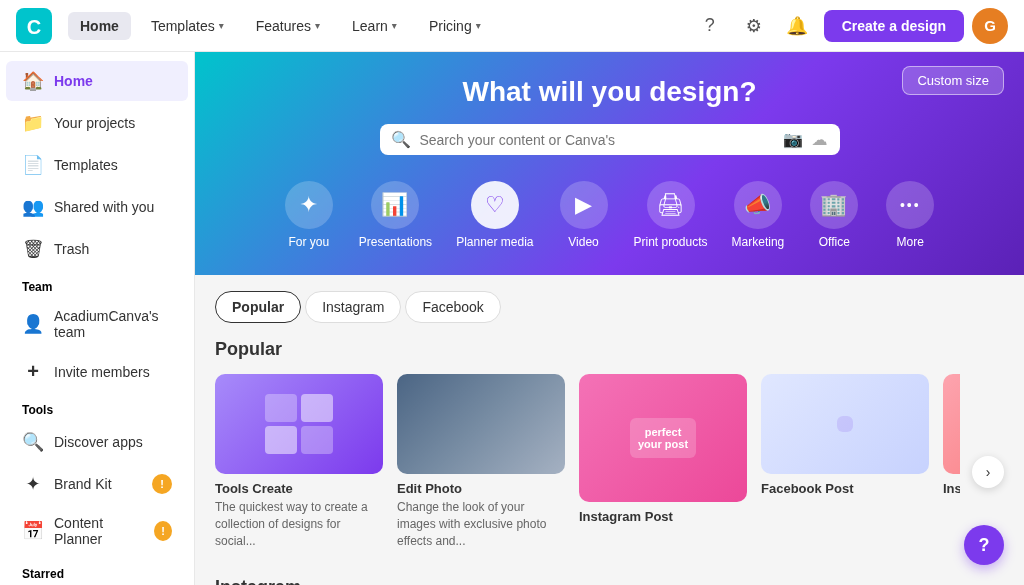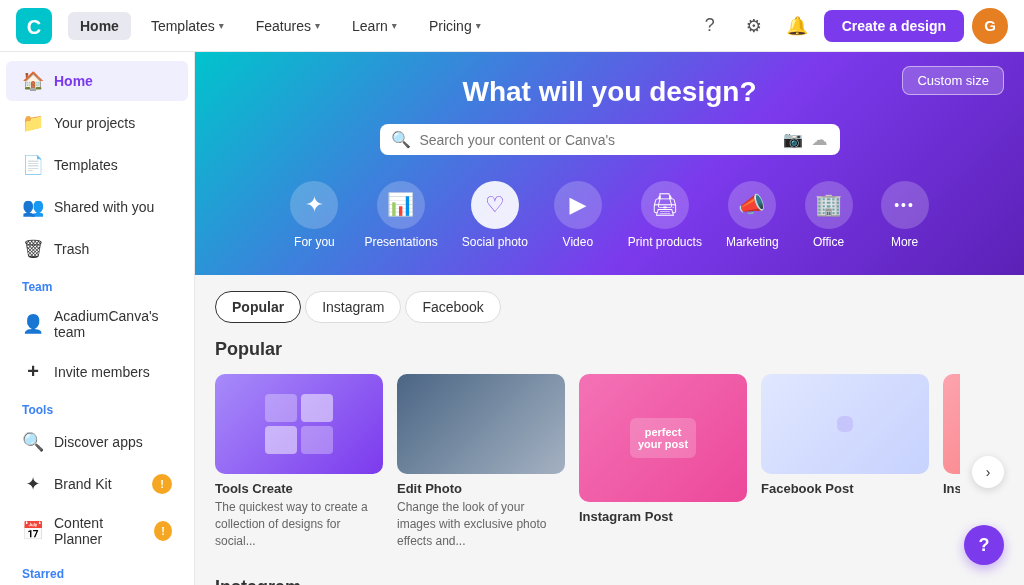--- a/index.html
+++ b/index.html
@@ -21,21 +21,21 @@
     .avatar { width: 36px; height: 36px; border-radius: 50%; background: #e67e22; color: #fff; display: flex; align-items: center; justify-content: center; font-weight: 700; font-size: 15px; cursor: pointer; }
 
     
     .body { display: flex; flex: 1; overflow: hidden; }
 
     
     .sidebar { width: 195px; background: #fff; border-right: 1px solid #e8e8e8; display: flex; flex-direction: column; overflow-y: auto; flex-shrink: 0; padding: 8px 0; }
     .sidebar-item { display: flex; align-items: center; gap: 10px; padding: 9px 16px; cursor: pointer; border-radius: 6px; margin: 1px 6px; font-size: 14px; color: #333; }
     .sidebar-item.active { background: #f0effe; color: #7c3aed; font-weight: 600; }
     .sidebar-icon { font-size: 18px; width: 22px; text-align: center; flex-shrink: 0; }
-    .sidebar-section { font-size: 12px; font-weight: 700; color: #3b82f6; padding: 10px 22px 4px; text-transform: none; }
+    .sidebar-section { font-size: 12px; font-weight: 700; color: #000000; padding: 10px 22px 4px; text-transform: none; }
     .sidebar-badge { margin-left: auto; background: #f5a623; color: #fff; border-radius: 50%; width: 20px; height: 20px; display: flex; align-items: center; justify-content: center; font-size: 11px; font-weight: 700; }
 
     
     .main { flex: 1; overflow-y: auto; background: #f5f5f5; }
 
     
     .hero { background: linear-gradient(135deg, #00c4cc 0%, #7c3aed 60%, #5b21b6 100%); padding: 24px 32px 20px; position: relative; }
     .hero-title { color: #fff; font-size: 28px; font-weight: 700; text-align: center; margin-bottom: 16px; }
     .hero-search { display: flex; align-items: center; background: #fff; border-radius: 8px; padding: 6px 12px; max-width: 460px; margin: 0 auto 20px; gap: 8px; }
     .hero-search-icon { color: #aaa; font-size: 16px; }
@@ -192,21 +192,21 @@
           <div class="cat-item">
             <div class="cat-icon-circle">✦</div>
             <span class="cat-label">For you</span>
           </div>
           <div class="cat-item">
             <div class="cat-icon-circle">📊</div>
             <span class="cat-label">Presentations</span>
           </div>
           <div class="cat-item active">
             <div class="cat-icon-circle">♡</div>
-            <span class="cat-label">Social photo</span>
+            <span class="cat-label">Planner media</span>
           </div>
           <div class="cat-item">
             <div class="cat-icon-circle">▶</div>
             <span class="cat-label">Video</span>
           </div>
           <div class="cat-item">
             <div class="cat-icon-circle">🖨</div>
             <span class="cat-label">Print products</span>
           </div>
           <div class="cat-item">

